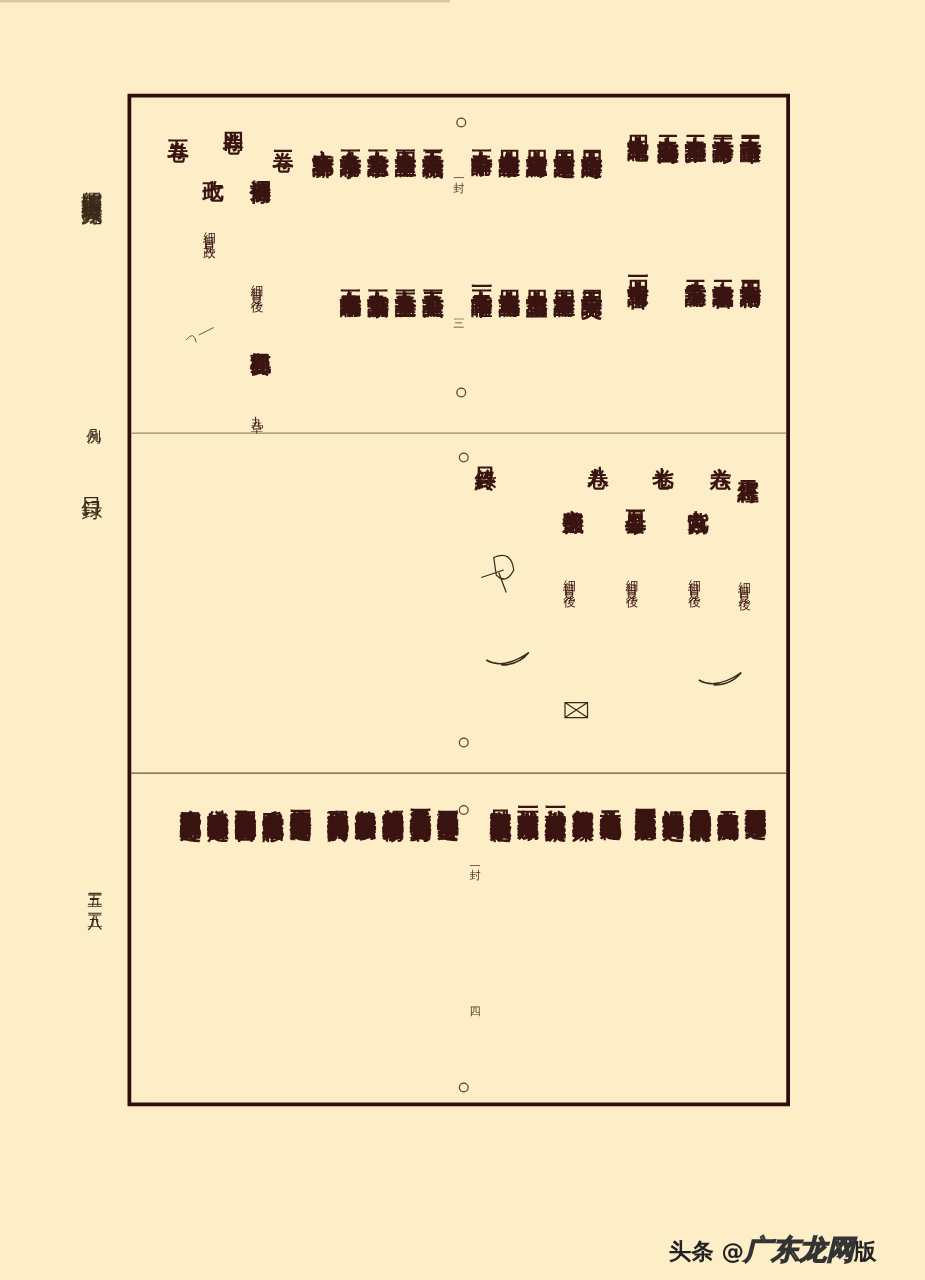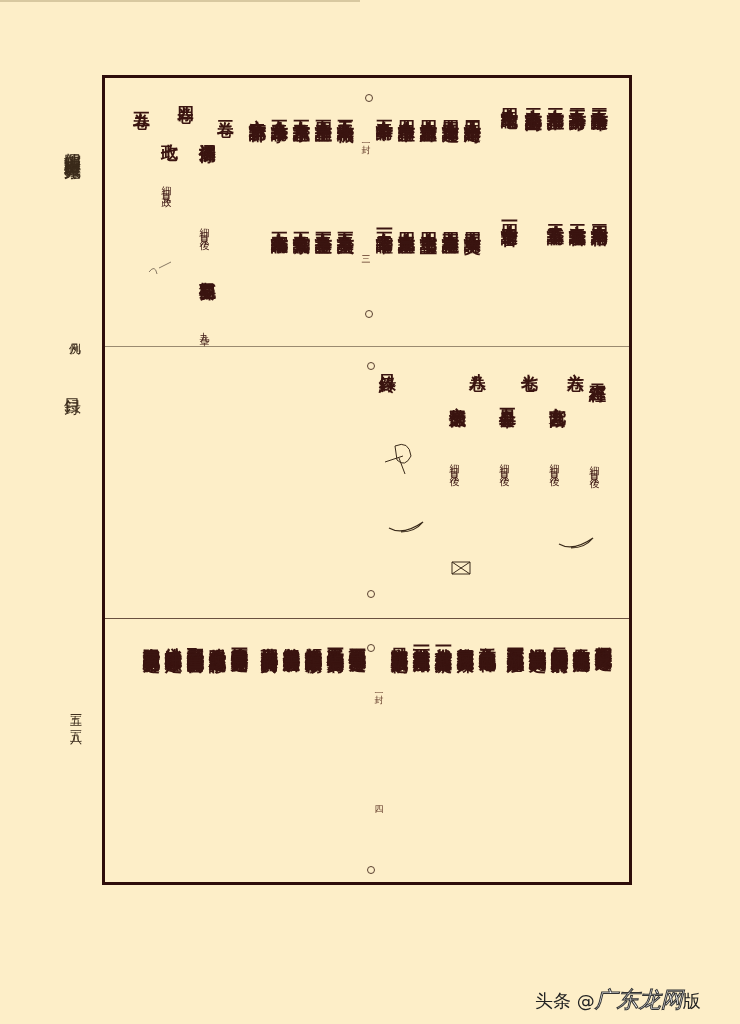--- a/index.html
+++ b/index.html
@@ -29,21 +29,21 @@
     font-size:17px; color:#3a2a1a; letter-spacing:1px;
   }
   .side.small { font-size:12px; }
   .circle {
     position:absolute; width:6px; height:6px; border:1px solid #5a4030; border-radius:50%;
   }
   .mark { position:absolute; font-size:9px; color:#5a3020; writing-mode:vertical-rl; }
   .sketch { position:absolute; }
   .watermark {
     position:absolute; left:535px; top:985px; font-family:"DejaVu Sans", sans-serif;
-    font-size:18px; color:#222; font-weight:normal; white-space:nowrap;
+    font-size:18px; color:#222; font-weight:bold; white-space:nowrap;
   }
   .watermark .brand { color:#fff; -webkit-text-stroke:1px #333; font-size:22px; font-style:italic; }
 </style>
 </head>
 <body>
 
 <div class="top-edge"></div>
 
 <div class="side" style="left:62px; top:140px;">儒門崇理折衷堪輿完孝録</div>
 <div class="side small" style="left:66px; top:333px;">凡例</div>

